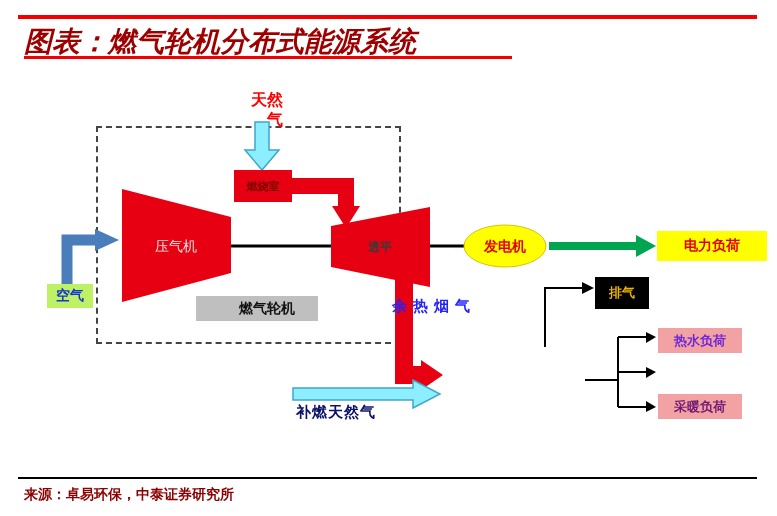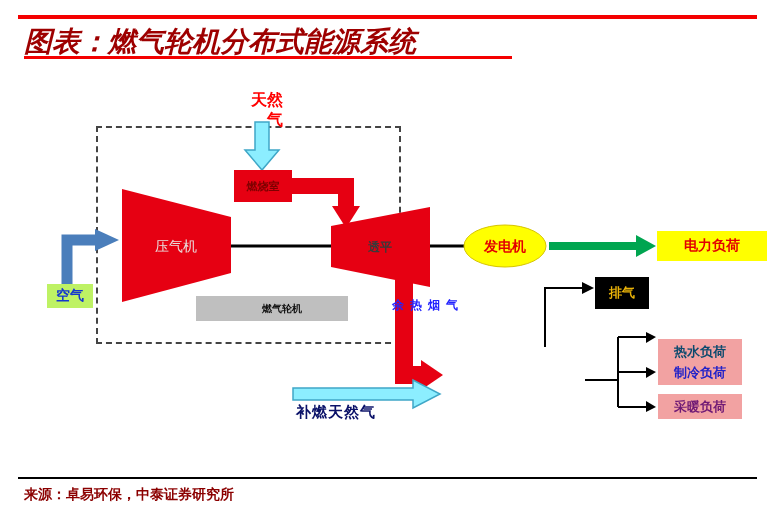--- a/index.html
+++ b/index.html
@@ -15,29 +15,29 @@
   #page-title { left:24px; top:23px; font-family:"Liberation Serif", serif; font-style:italic; font-weight:bold; font-size:28px; color:#9e0000; z-index:2; }
   #title-rule { left:24px; top:56px; width:488px; height:3px; background:#f40000; z-index:2; }
 
   #dashed-box { left:96px; top:126px; width:305px; height:218px; border:2px dashed #444; z-index:1; }
 
   #natural-gas-label { left:243px; top:90px; width:40px; color:#ff0000; font-weight:bold; font-size:16px; line-height:20px; text-align:right; word-break:break-all; }
   #combustor-box { left:234px; top:170px; width:58px; height:32px; background:#e60012; color:#7e0000; font-size:11px; }
   #compressor-label { left:130px; top:238px; width:92px; color:#e8dede; font-size:14px; font-weight:normal; text-align:center; }
   #turbine-label { left:345px; top:239px; width:70px; color:#3a3a3a; font-size:12px; font-weight:bold; text-align:center; }
   #air-box { left:47px; top:284px; width:46px; height:24px; background:#bef264; color:#1437cf; font-size:14px; }
-  #gas-turbine-box { left:196px; top:296px; width:152px; height:25px; background:#bfbfbf; color:#111111; font-size:10px;padding-left:20px; }
+  #gas-turbine-box { left:196px; top:296px; width:122px; height:25px; background:#bfbfbf; color:#111111; font-size:14px;padding-left:20px; }
   #generator-label { left:468px; top:238px; width:74px; color:#e30000; font-size:14px; font-weight:bold; text-align:center; }
   #power-load-box { left:657px; top:231px; width:110px; height:30px; background:#ffff00; color:#e30000; font-size:14px; }
-  #flue-gas-label { left:392px; top:297px; color:#2323ff; font-size:12px; font-weight:bold; letter-spacing:6px; }
+  #flue-gas-label { left:392px; top:297px; color:#2323ff; font-size:15px; font-weight:bold; letter-spacing:6px; }
   #heat-recovery-box { left:440px; top:347px; width:145px; height:68px; background:#e60012; color:#8b0000; font-size:14px; }
   #supp-gas-label { left:296px; top:403px; color:#0a1168; font-size:15px; font-weight:bold; letter-spacing:1px; }
   #exhaust-box { left:595px; top:277px; width:54px; height:32px; background:#000000; color:#eab308; font-size:13px; }
   .load-box { left:658px; width:84px; height:25px; background:#f2a2a2; font-size:13px; }
-  #hot-water-box { top:339px; color:#0c4a6e;font-family:Liberation Serif, serif; }
+  #hot-water-box { top:328px; color:#6d28d9;font-family:Liberation Serif, serif; }
   #cooling-box { top:360px; color:#2222c8; }
   #heating-box { top:394px; color:#701a75;text-align:right; }
 
   #bottom-rule { left:18px; top:477px; width:739px; height:2px; background:#000000; z-index:2; }
   #source-label { left:24px; top:486px; font-family:"Liberation Serif", serif; font-weight:bold; font-size:14px; color:#8b0000; z-index:2; }
 </style>
 </head>
 <body>
 
 <div id="stage">
@@ -76,19 +76,18 @@
   <div class="lbl" id="compressor-label">压气机</div>
   <div class="lbl" id="turbine-label">透平</div>
   <div class="box" id="air-box">空气</div>
   <div class="box" id="gas-turbine-box">燃气轮机</div>
   <div class="lbl" id="generator-label">发电机</div>
   <div class="box" id="power-load-box">电力负荷</div>
   <div class="lbl" id="flue-gas-label">余热烟气</div>
   <div class="lbl" id="supp-gas-label">补燃天然气</div>
   <div class="box" id="exhaust-box">排气</div>
   <div class="box load-box" id="hot-water-box">热水负荷</div>
-  <div class="box load-box" id="cooling-box">制冷负荷</div>
   <div class="box load-box" id="heating-box">采暖负荷</div>
 
   <div class="abs" id="bottom-rule"></div>
   <div class="abs" id="source-label">来源：卓易环保，中泰证券研究所</div>
 
 </div>
 
 </body></html>

